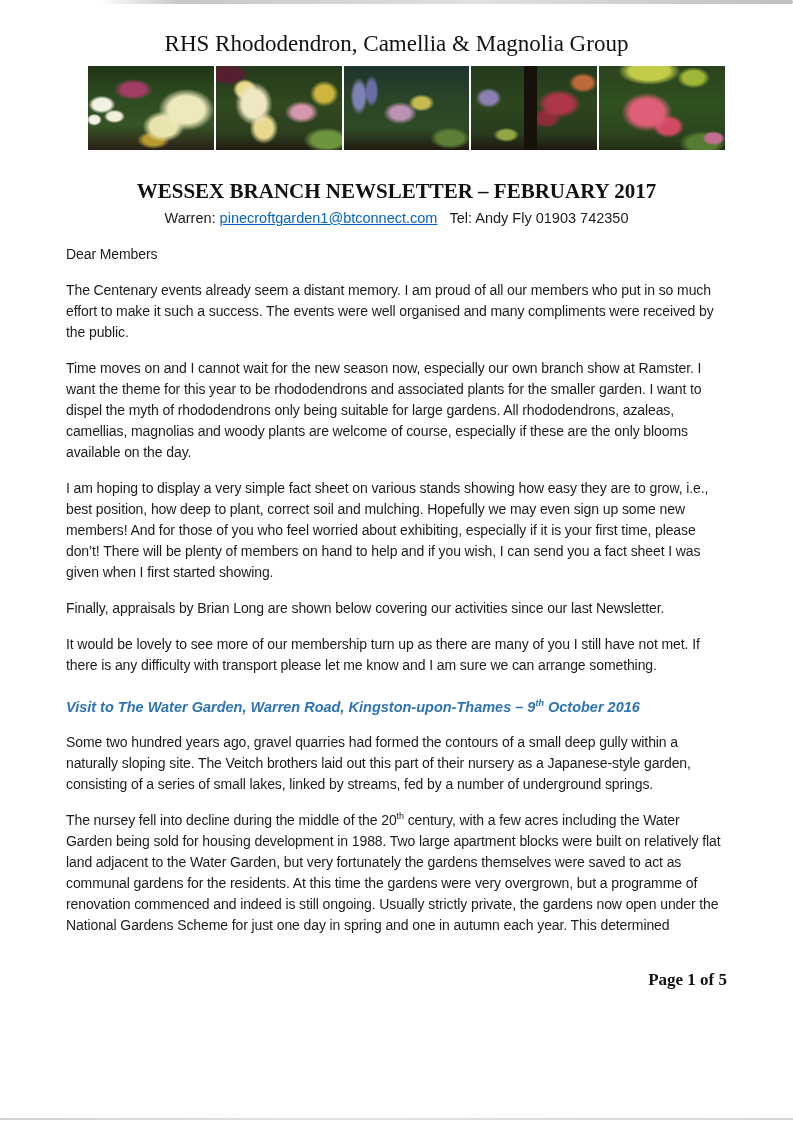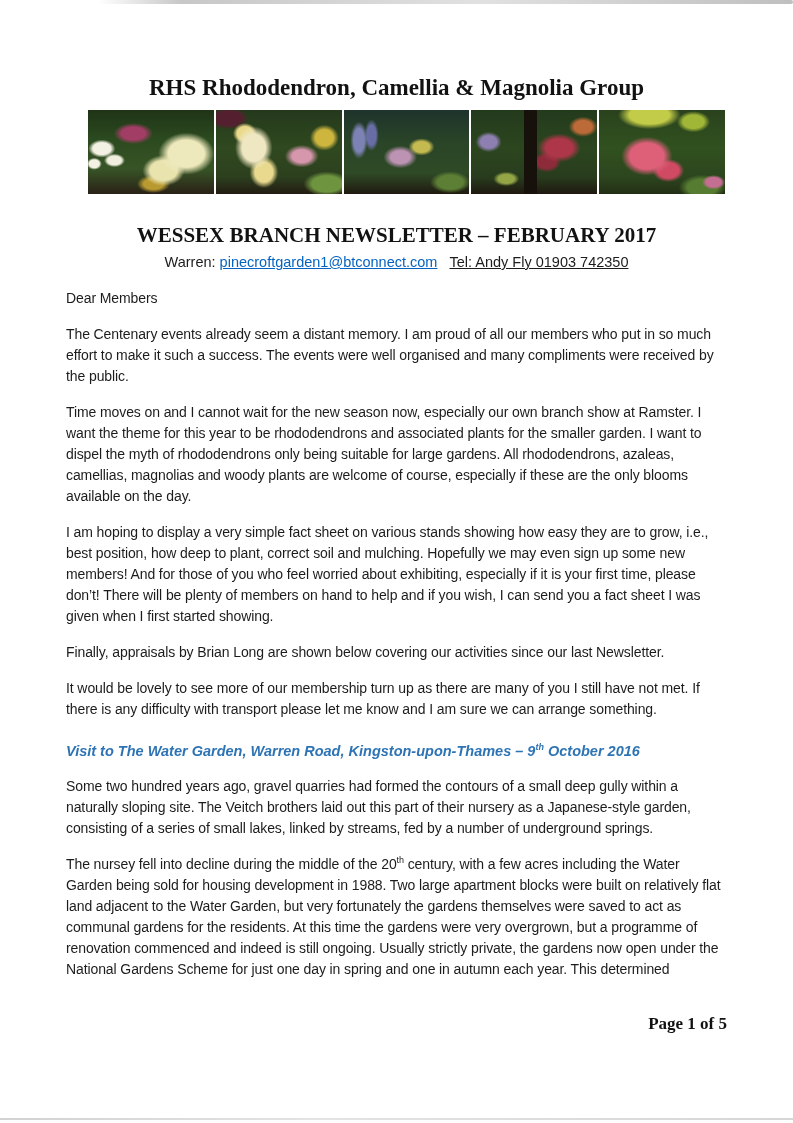--- a/index.html
+++ b/index.html
@@ -17,22 +17,22 @@
     border-radius:2px;
   }
   .scan-artifact-bottom {
     position:absolute; bottom:3px; left:0; width:793px; height:2px;
     background:linear-gradient(90deg, #d2d2d2, #e3e3e3 40%, #d6d6d6);
   }
   .page { padding:30px 66px 0 66px; }
 
   .group-title {
     font-family:"Liberation Serif", serif;
-    font-weight:bold; font-size:23px; line-height:28px;
-    text-align:center; color:#121212;margin-top:44px;
+    font-weight:normal; font-size:23px; line-height:28px;
+    text-align:center; color:#121212;
   }
 
   .banner {
     margin:8px 0 0 22px;
     width:637px; height:84px;
     display:flex; column-gap:2px;
     background:#fff;
   }
   .banner .photo { flex:1 1 0; height:100%; }
   .ph1 {
@@ -94,21 +94,21 @@
     text-align:center; color:#121212;
   }
   .contact-line {
     margin-top:4px;
     text-align:center;
     font-size:14.5px; line-height:21px;
   }
   .contact-line a {
     color:#0563c1; text-decoration:underline; cursor:pointer;
   }
-  .contact-line .tel { margin-left:8px;text-decoration:underline; }
+  .contact-line .tel { margin-left:8px; }
 
   p.bodytext {
     margin-top:15px;
     font-size:14px; letter-spacing:-0.1px;
     line-height:21px;
     text-align:left;
   }
   .salutation { margin-top:24px; }
 
   h3.section-heading {

